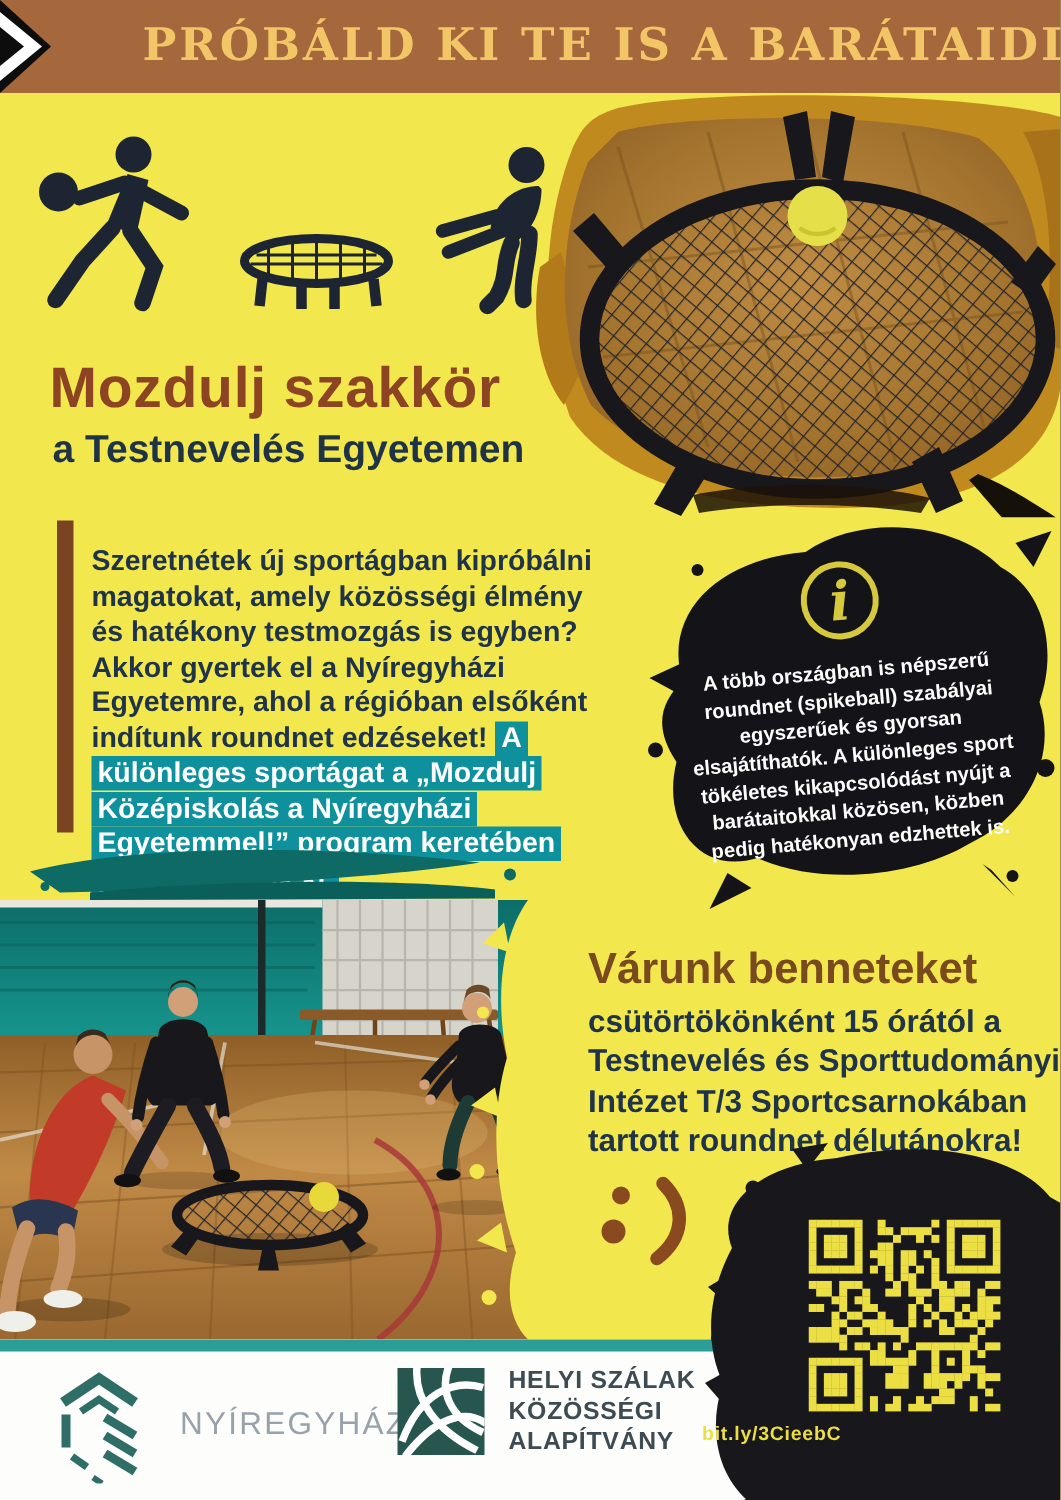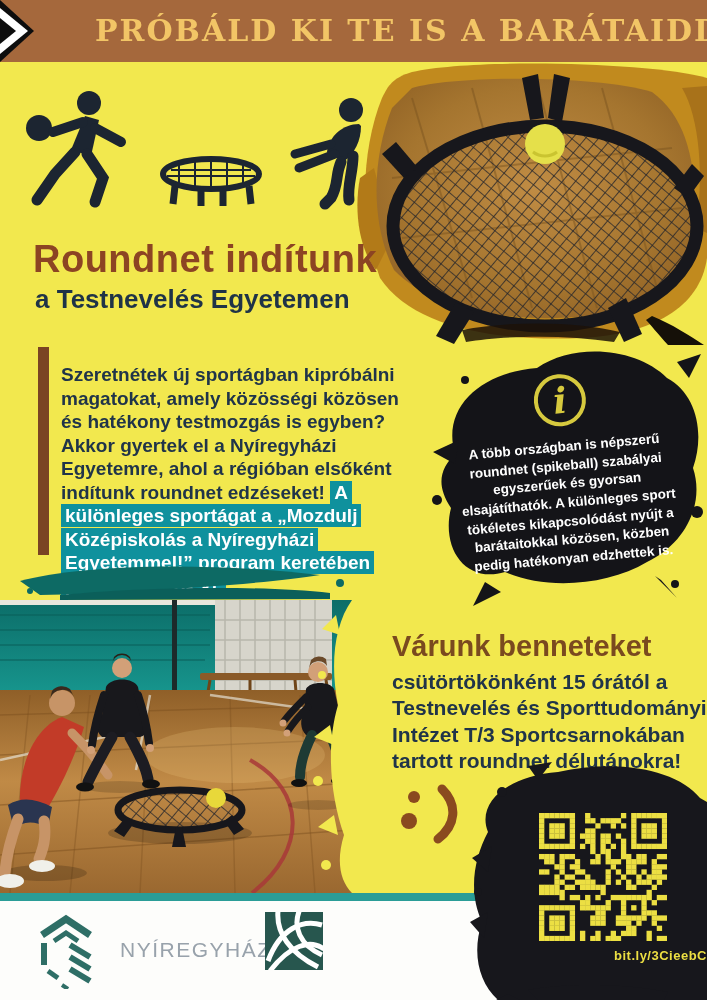--- a/index.html
+++ b/index.html
@@ -33,21 +33,21 @@
   .photo-gym{position:absolute;left:0;top:555px;width:352px;height:338px;z-index:2;}
   
   .schedule{position:absolute;left:392px;top:630px;width:318px;z-index:2;}
   .schedule h3{margin:0;font-size:29px;font-weight:800;color:#7a4a1f;}
   .schedule p{margin:6px 0 0;font-size:21px;font-weight:700;line-height:1.26;color:#203449;}
   
   .smiley{position:absolute;left:398px;top:783px;z-index:2;}
   
   .qr-splat{position:absolute;left:468px;top:762px;width:239px;height:238px;z-index:6;}
   .qr-code{position:absolute;left:71px;top:51px;}
-  .qr-caption{position:absolute;left:0;top:186px;width:239px;text-align:right;
+  .qr-caption{position:absolute;left:0;top:186px;width:239px;text-align:left;
     color:#ecdf43;font-size:13px;font-weight:700;letter-spacing:.5px;}
   
   .footer{position:absolute;left:0;top:893px;width:707px;height:107px;z-index:3;background:#fdfdfb;}
   .footer-rule{position:absolute;left:0;top:0;width:707px;height:8px;background:#2a9d97;}
   .uni-logo-group{position:absolute;left:30px;top:18px;display:flex;align-items:center;}
   .uni-text{margin-left:14px;color:#98a2ab;font-size:21px;letter-spacing:1.5px;line-height:1.35;font-weight:400;}
   .found-logo-group{position:absolute;left:262px;top:16px;display:flex;align-items:center;}
   .found-text{margin-left:13px;color:#3d4b53;font-size:16.5px;font-weight:700;letter-spacing:.5px;line-height:1.24;}
 </style>
 </head>
@@ -120,26 +120,26 @@
 
       <circle cx="193" cy="86" r="20" fill="#e5e04a"></circle>
       <path d="M181,94 A20,20 0 0,0 205,94" fill="none" stroke="#b8b020" stroke-width="3" opacity=".6"></path>
 
       <path d="M110,272 C160,262 230,264 268,274 L262,284 C210,276 150,278 114,284 Z" fill="#1c1208" opacity=".85"></path>
       <path d="M300,258 C320,266 338,278 352,287 L316,287 C306,276 298,266 294,262 Z" fill="#151008"></path>
     </svg>
   </div>
 
   <div class="title-block">
-    <h1>Roundnet indítunk</h1>
+    <h1>Mozdulj szakkör</h1>
     <h2>a Testnevelés Egyetemen</h2>
   </div>
 
   <div class="intro-bar"></div>
-  <p class="intro"><span>Szeretnétek új sportágban kipróbálni magatokat, amely közösségi közösen és hatékony testmozgás is egyben? Akkor gyertek el a Nyíregyházi Egyetemre, ahol a régióban elsőként indítunk roundnet edzéseket! </span><span class="hl">A különleges sportágat a „Mozdulj Középiskolás a Nyíregyházi Egyetemmel!” program keretében próbálhatjátok ki.</span></p>
+  <p class="intro"><span>Szeretnétek új sportágban kipróbálni magatokat, amely közösségi élmény és hatékony testmozgás is egyben? Akkor gyertek el a Nyíregyházi Egyetemre, ahol a régióban elsőként indítunk roundnet edzéseket! </span><span class="hl">A különleges sportágat a „Mozdulj Középiskolás a Nyíregyházi Egyetemmel!” program keretében próbálhatjátok ki.</span></p>
 
   <div class="info-splat">
     <svg class="splat-bg" width="282" height="300" viewBox="0 0 282 300">
       <path d="M30,122 C16,74 58,40 112,36 C150,10 212,16 242,46 C272,62 280,102 268,136 C280,172 260,212 222,230 C182,254 120,258 80,240 C40,252 16,216 26,176 C10,152 16,136 30,122 Z" fill="#141418"></path>
       <path d="M8,120 L34,108 L30,132 Z M252,30 L276,22 L264,46 Z M60,250 L48,274 L76,260 Z M230,244 L252,266 L236,248 Z" fill="#141418"></path>
       <circle cx="12" cy="168" r="5" fill="#141418"></circle>
         <circle cx="272" cy="180" r="6" fill="#141418"></circle>
       <circle cx="40" cy="48" r="4" fill="#141418"></circle>
         <circle cx="250" cy="252" r="4" fill="#141418"></circle>
     </svg>
@@ -276,20 +276,25 @@
             </clipPath>
           </defs>
         <rect x="3" y="3" width="58" height="58" fill="#27564e"></rect>
         <g clip-path="url(#sq)" stroke="#ffffff" stroke-width="5" fill="none">
           <path d="M6,52 C18,20 40,10 60,16"></path>
           <path d="M8,62 C28,36 48,30 62,40"></path>
           <path d="M16,2 C14,24 28,44 56,58"></path>
           <path d="M38,0 C30,18 38,36 60,46"></path>
         </g>
       </svg>
+      <div class="found-text">
+        <div>HELYI SZÁLAK</div>
+        <div>KÖZÖSSÉGI</div>
+        <div>ALAPÍTVÁNY</div>
+      </div>
     </div>
   </div>
 
   <div class="qr-splat">
     <svg width="239" height="238" viewBox="0 0 239 238" style="position:absolute;left:0;top:0;">
       <path d="M20,70 C8,40 40,14 90,10 C150,-4 210,8 232,36 L239,40 L239,238 L30,238 C10,220 4,190 14,160 C0,130 6,96 20,70 Z" fill="#17171c"></path>
       <path d="M4,96 L24,84 L20,110 Z M60,4 L84,0 L70,18 Z M2,160 L20,150 L16,176 Z M40,232 L28,238 L52,238 Z" fill="#17171c"></path>
       <path d="M60,228 C100,220 160,222 200,230 L196,238 L70,238 Z" fill="#17171c"></path>
       <circle cx="10" cy="130" r="4" fill="#17171c"></circle>
         <circle cx="34" cy="30" r="5" fill="#17171c"></circle>

